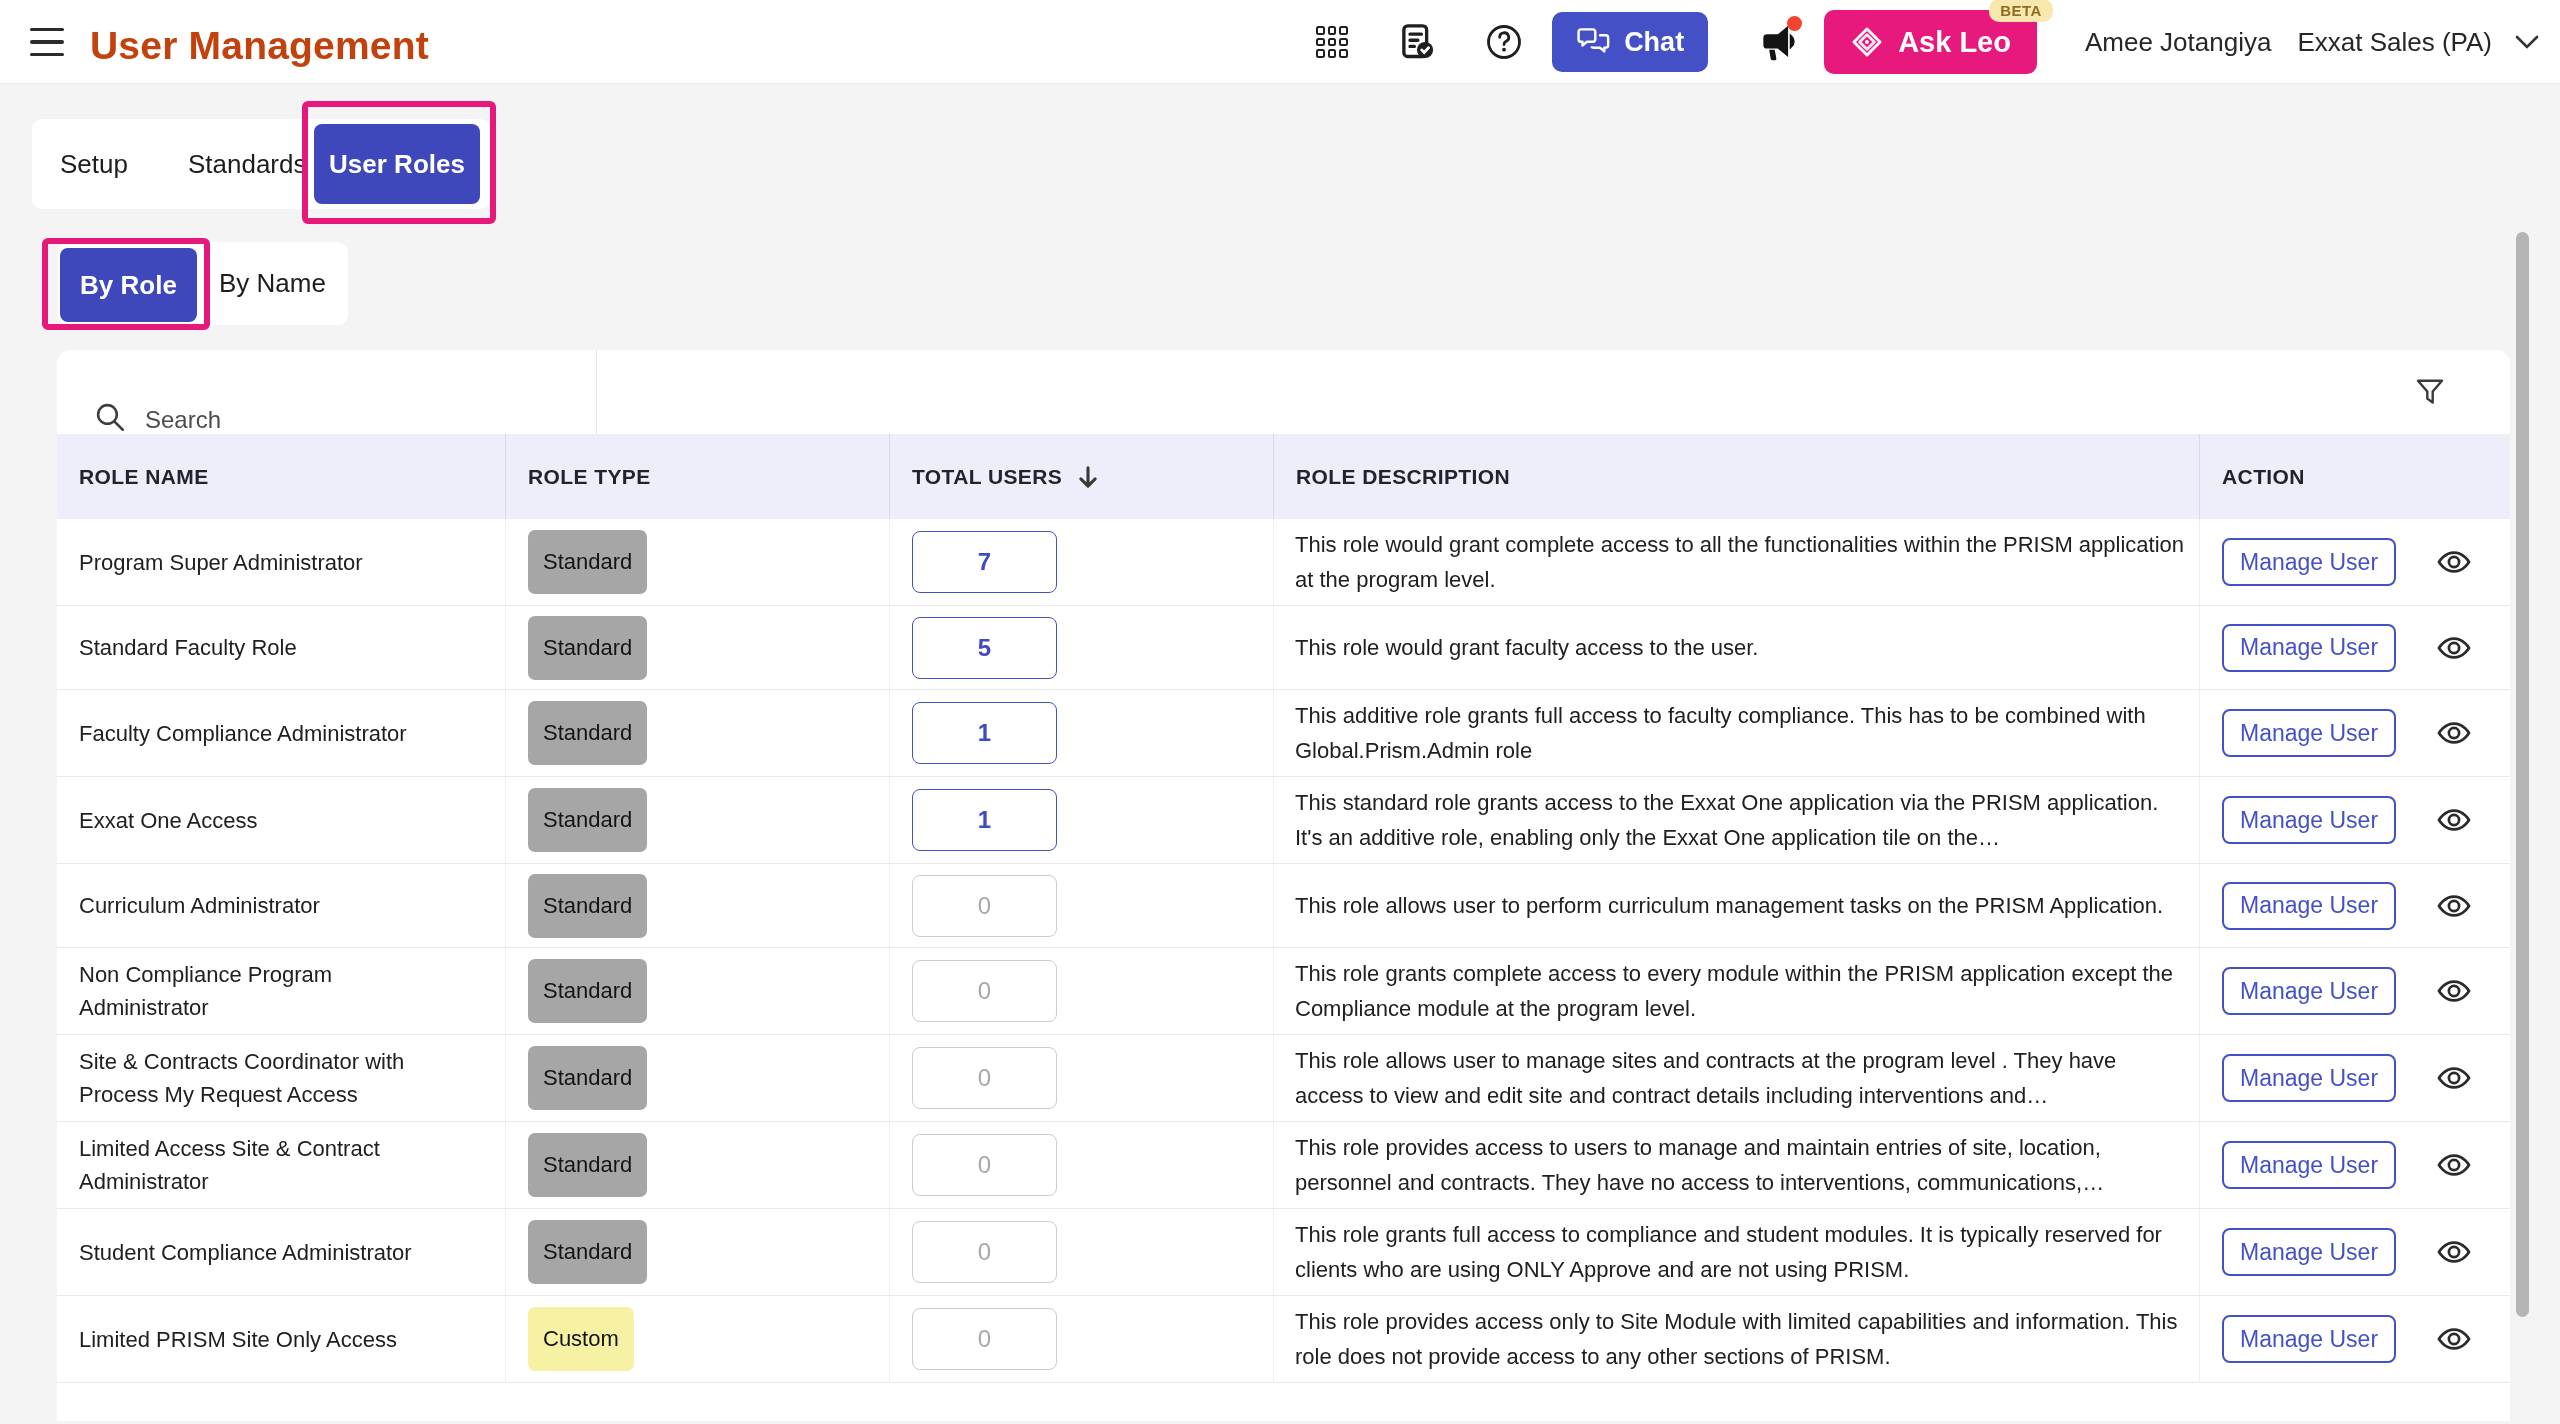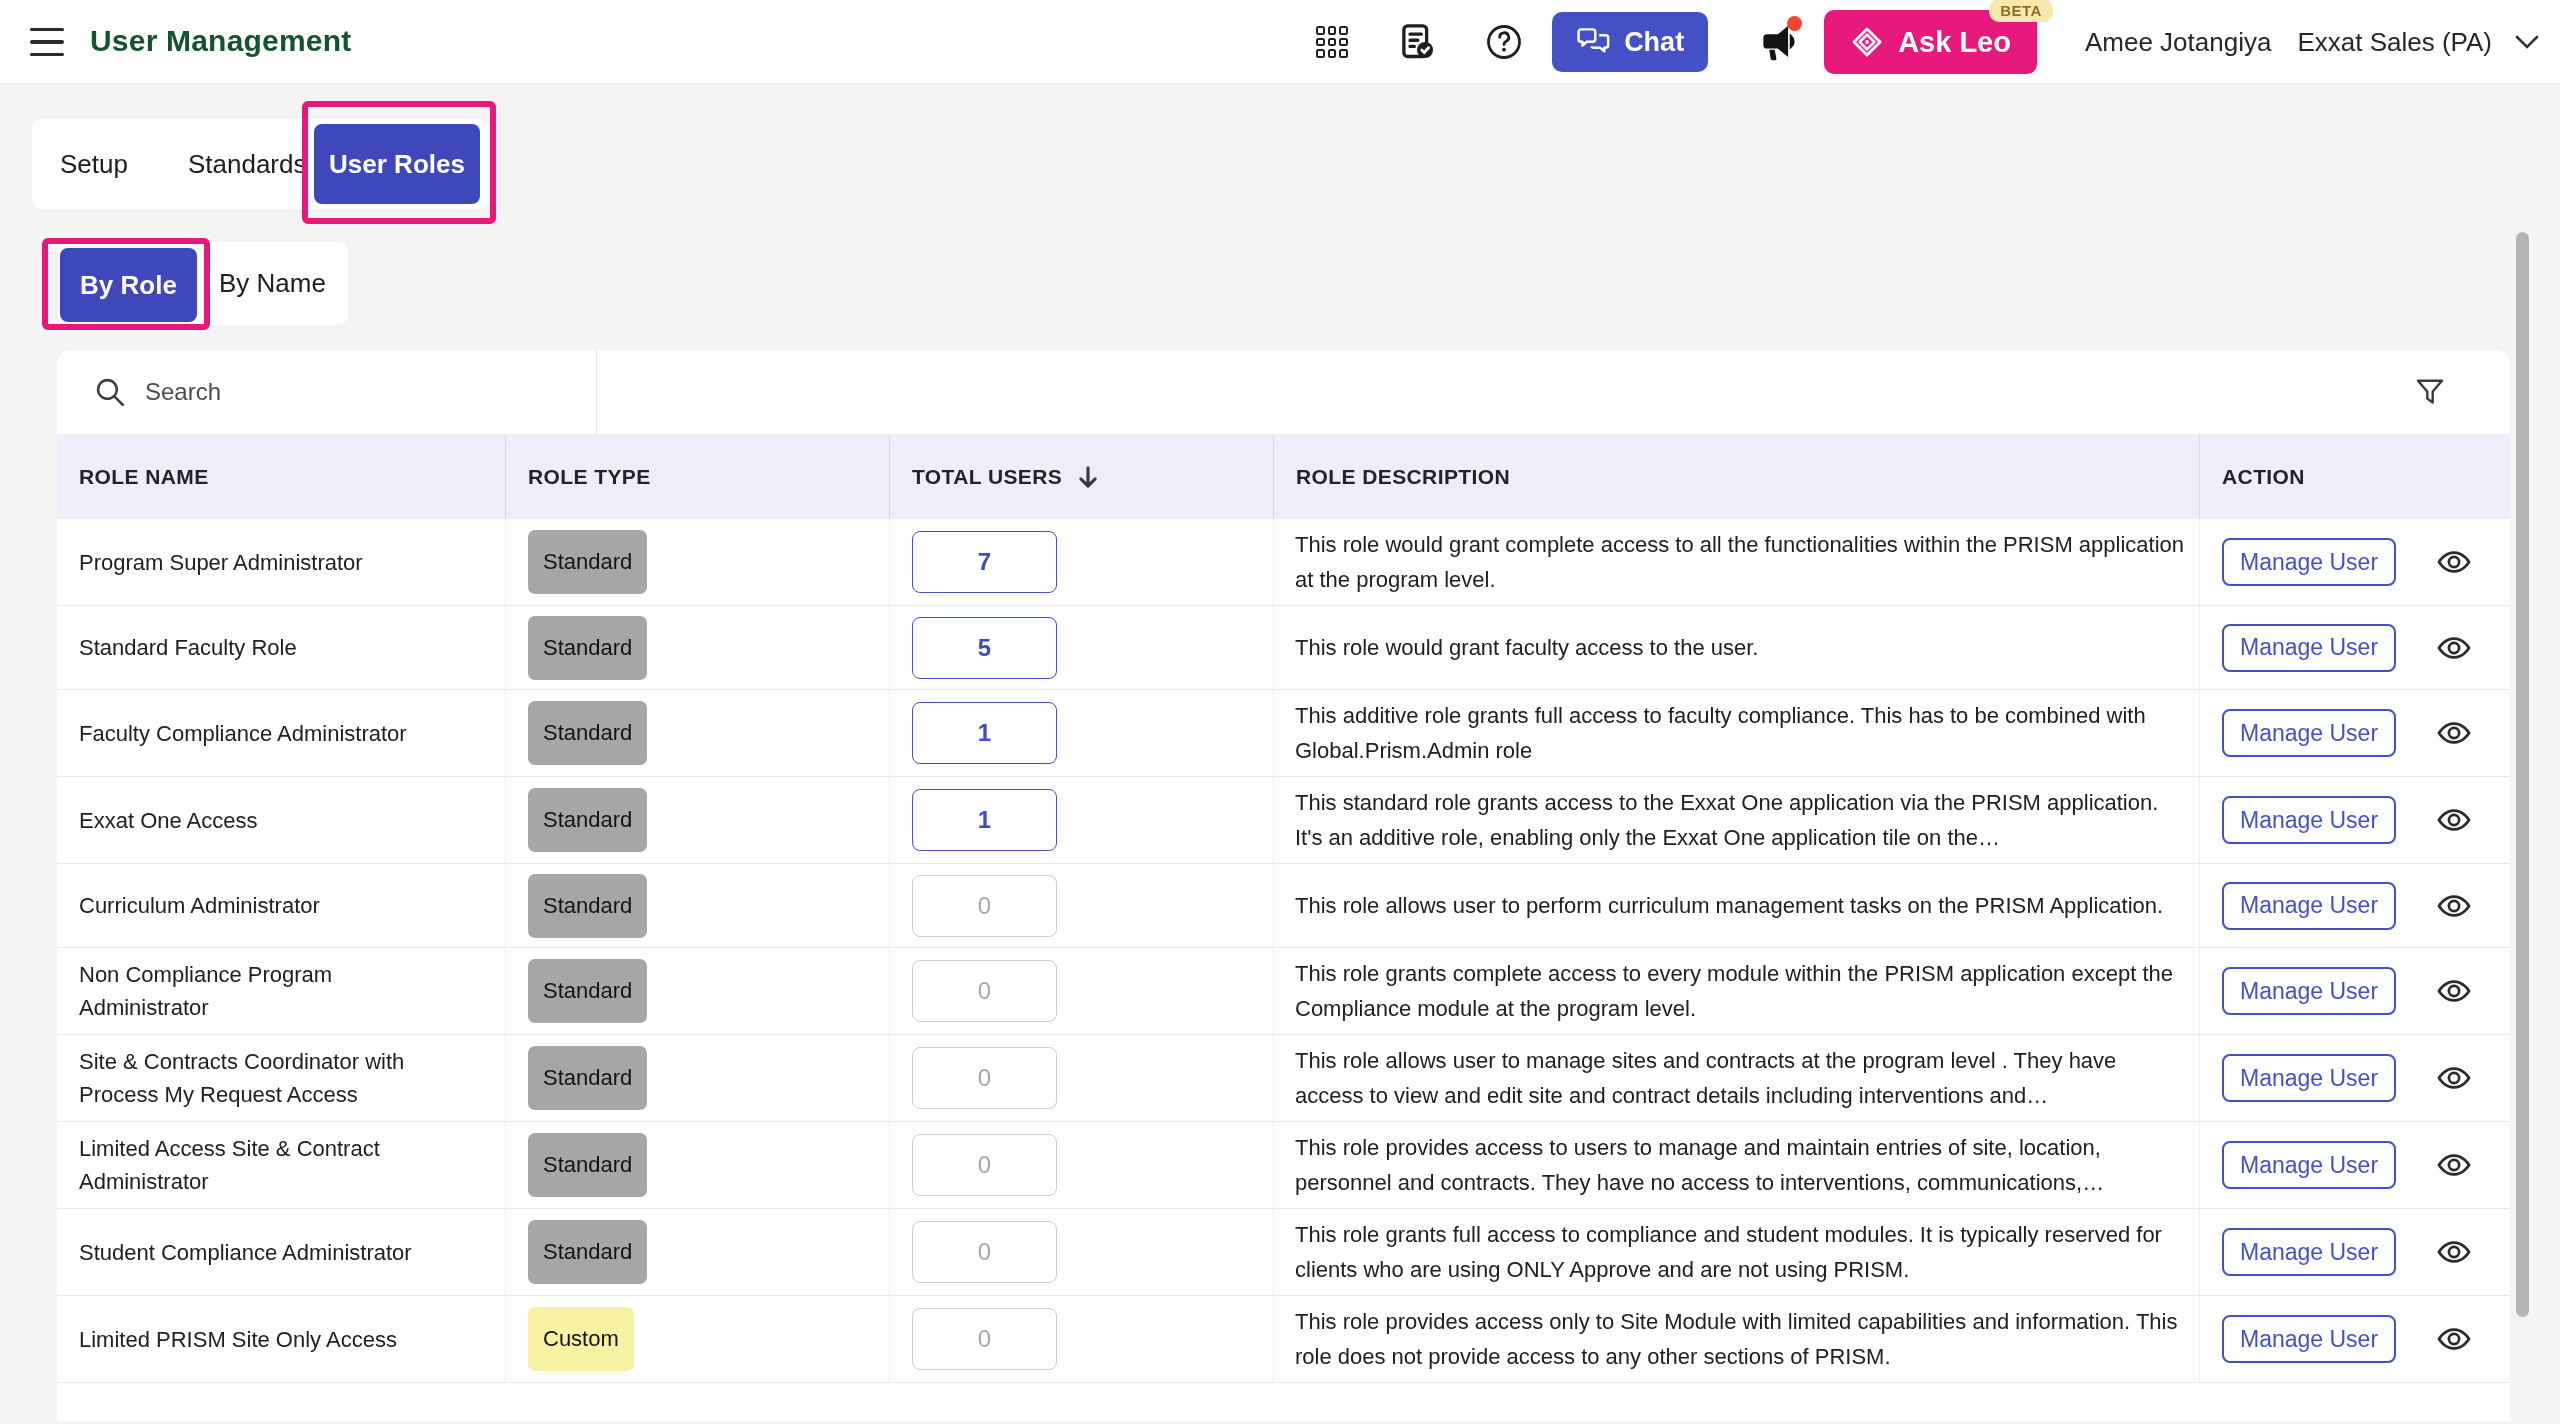--- a/index.html
+++ b/index.html
@@ -6,21 +6,21 @@
   html,body { width:2560px; height:1424px; overflow:hidden; }
   body { font-family:"Liberation Sans", sans-serif; background:#f4f4f5; color:#202020; }
   .screen { position:relative; width:2560px; height:1424px; background:#f4f4f5; }
 
   
   .app-header { position:absolute; left:0; top:0; width:2560px; height:84px; background:#ffffff;
                 border-bottom:1px solid #ececec; }
   .hamburger { position:absolute; left:30px; top:28px; width:34px; height:28px; display:flex;
                flex-direction:column; justify-content:space-between; cursor:pointer; }
   .hamburger span { display:block; height:3.4px; background:#2b2b2b; border-radius:2px; }
-  .page-title { position:absolute; left:90px; top:24px; font-size:30px; font-weight:700; color:#14532d; letter-spacing:.2px; }
+  .page-title { position:absolute; left:90px; top:24px; font-size:39px; font-weight:700; color:#c2410c; letter-spacing:.2px; }
 
   .header-right { position:absolute; right:18px; top:0; height:84px; display:flex; align-items:center; }
   .hicon { color:#1f1f1f; display:flex; align-items:center; justify-content:center; }
   .grid-icon { margin-left:0; width:32px; height:32px; display:grid; grid-template-columns:repeat(3,1fr); gap:3px; }
   .grid-icon i { display:block; width:8.5px; height:8.5px; border:2.6px solid #1f1f1f; border-radius:2.5px; }
   .ml48 { margin-left:48px; } .ml46 { margin-left:46px; } .ml28 { margin-left:28px; }
   .ml24 { margin-left:24px; } .ml26 { margin-left:26px; } .ml20 { margin-left:20px; }
 
   .chat-btn { height:60px; padding:0 24px; background:#4450C5; border:none; border-radius:10px;
               display:flex; align-items:center; gap:12px; color:#fff; font-size:27px; font-weight:600;
@@ -51,21 +51,21 @@
                    align-items:center; justify-content:center; font-size:26px; color:#1d1d1d; cursor:pointer; }
 
   .pink-box { position:absolute; border:6px solid #E6197B; border-radius:6px; z-index:5; pointer-events:none; }
   .pink-user-roles { left:302px; top:101px; width:194px; height:123px; }
   .pink-by-role    { left:42px;  top:238px; width:168px; height:92px; }
 
   
   .table-card { position:absolute; left:57px; top:350px; width:2453px; height:1071px; background:#fff;
                 border-radius:14px 14px 0 0; overflow:hidden; }
   .search-row { position:relative; height:84px; }
-  .search-box { width:540px; height:84px; border-right:1px solid #e5e5e5; display:flex; align-items:center;
+  .search-box { width:540px; height:84px; border-right:1px solid #e5e5e5; display:flex; align-items:flex-end;
                 padding-left:36px; gap:18px; }
   .search-box input { border:none; outline:none; font-size:24px; color:#333; width:420px; font-family:inherit; }
   .search-box input::placeholder { color:#4c4c4c; opacity:1; }
   .filter-btn { position:absolute; right:62px; top:24px; width:36px; height:36px; cursor:pointer; color:#3a3a3a; }
 
   .thead { display:grid; grid-template-columns:449px 384px 384px 926px 310px; height:85px; background:#EDEEFA;text-align:right; }
   .th { display:flex; align-items:center; padding-left:22px; font-size:21px; font-weight:700; color:#23232b;
         letter-spacing:.4px; border-right:1px solid #d9d9ec; }
   .th:last-child { border-right:none; }
   .sort-icon { margin-left:14px; display:flex; align-items:center; cursor:pointer; color:#3a3a3a; }

